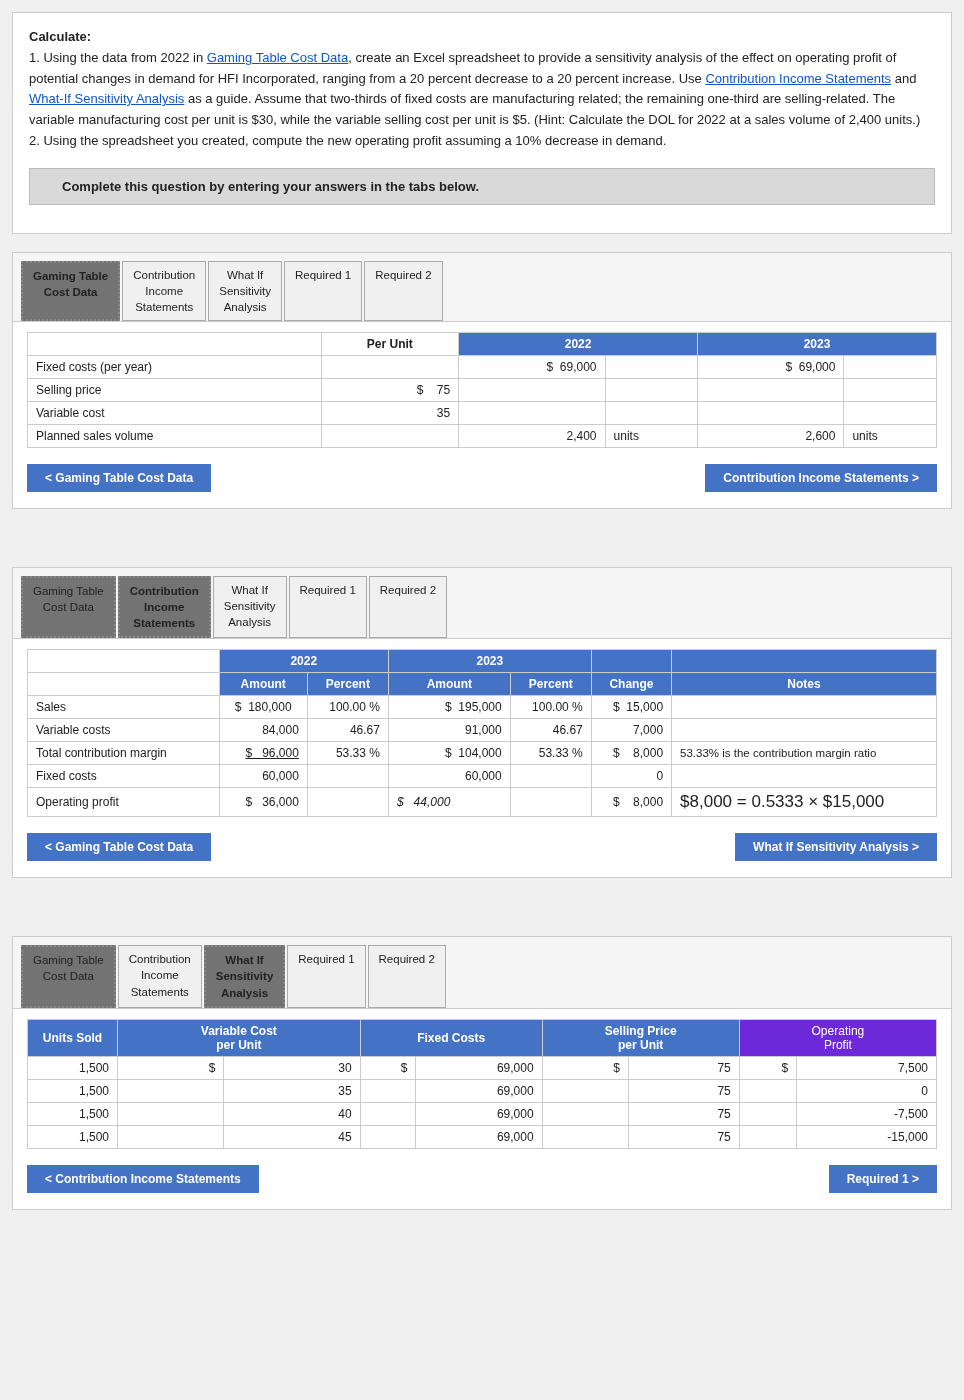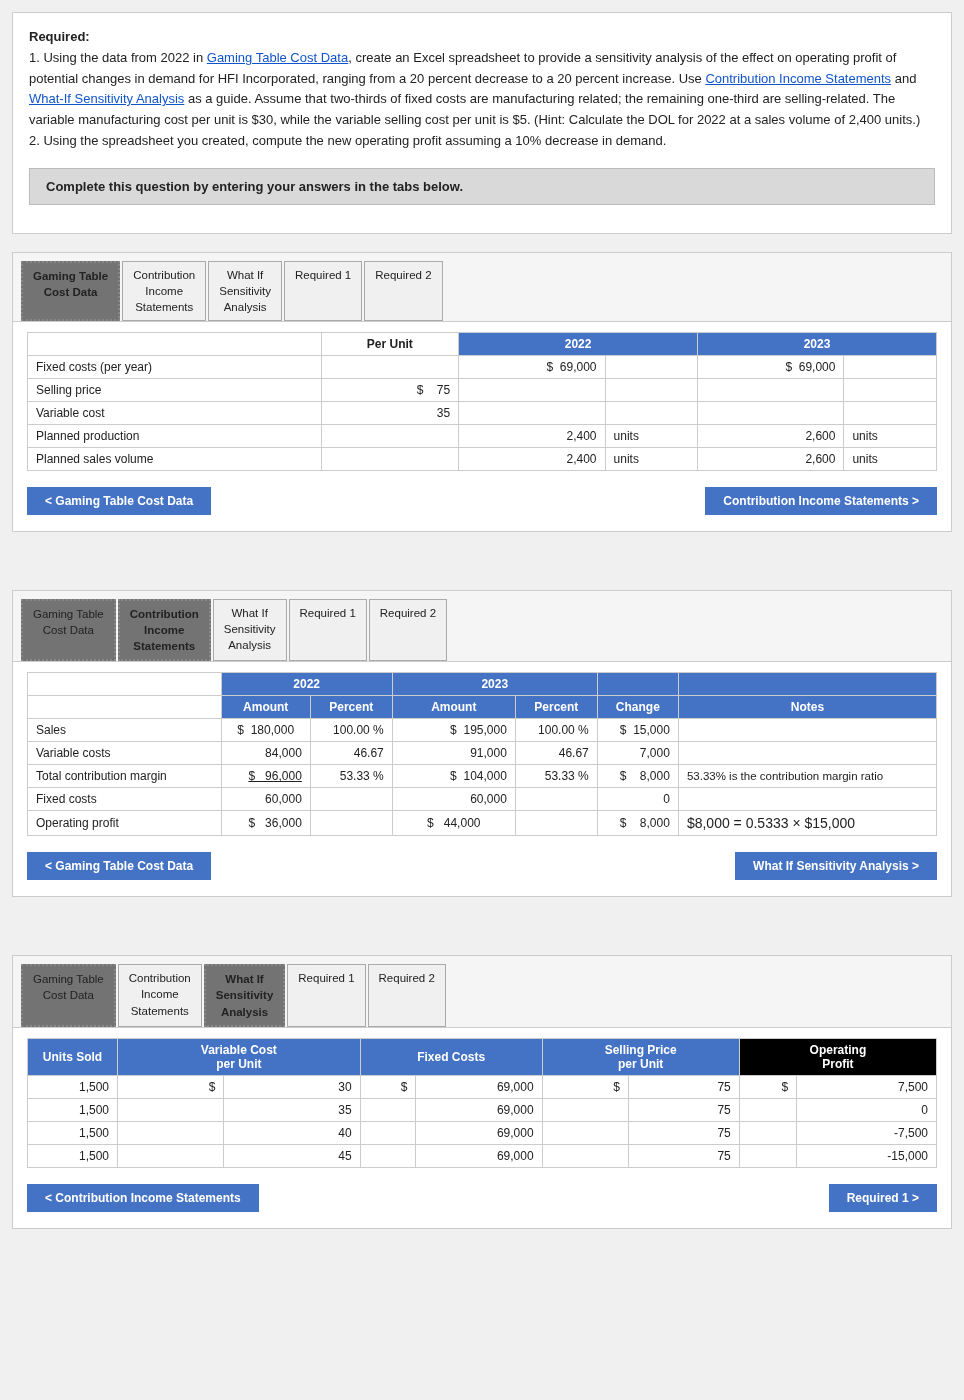--- a/index.html
+++ b/index.html
@@ -22,21 +22,21 @@
       font-size: 13px;
       line-height: 1.6;
       margin-bottom: 16px;
     }
     .required-text strong { font-weight: bold; }
     .required-text a { color: #1155cc; text-decoration: underline; cursor: pointer; }
 
     .instructions-box {
       background: #d9d9d9;
       border: 1px solid #bbb;
-      padding: 10px 16px;
+      padding: 10px 32px;
       font-weight: bold;
       font-size: 13px;
       margin-bottom: 14px;
       text-align: left;
     }
 
     
     table {
       border-collapse: collapse;
       width: 100%;
@@ -106,21 +106,21 @@
 
     .section-divider {
       height: 30px;
     }
   </style>
 </head>
 <body>
 
 <div class="section">
   <div class="required-text">
-    <strong>Required:</strong><br>
+    <strong>Calculate:</strong><br>
     <span>1. Using the data from 2022 in </span><a>Gaming Table Cost Data</a><span>, create an Excel spreadsheet to provide a sensitivity analysis of the effect on operating profit of potential changes in demand for HFI Incorporated, ranging from a 20 percent decrease to a 20 percent increase. Use </span><a>Contribution Income Statements</a><span> and </span><a>What-If Sensitivity Analysis</a><span> as a guide. Assume that two-thirds of fixed costs are manufacturing related; the remaining one-third are selling-related. The variable manufacturing cost per unit is $30, while the variable selling cost per unit is $5. (Hint: Calculate the DOL for 2022 at a sales volume of 2,400 units.)</span><br>
     <span>2. Using the spreadsheet you created, compute the new operating profit assuming a 10% decrease in demand.</span>
   </div>
   <div class="instructions-box">
     <span>Complete this question by entering your answers in the tabs below.</span>
   </div>
 </div>
 
 <div class="page-section">
   <div class="tab-row">
@@ -159,28 +159,20 @@
         </tr>
         <tr>
           <td>Variable cost</td>
           <td style="text-align:right;">35</td>
           <td></td>
           <td></td>
           <td></td>
           <td></td>
         </tr>
         <tr>
-          <td>Planned production</td>
-          <td></td>
-          <td style="text-align:right;">2,400</td>
-          <td>units</td>
-          <td style="text-align:right;">2,600</td>
-          <td>units</td>
-        </tr>
-        <tr>
           <td>Planned sales volume</td>
           <td></td>
           <td style="text-align:right;">2,400</td>
           <td>units</td>
           <td style="text-align:right;">2,600</td>
           <td>units</td>
         </tr>
       </tbody>
     </table>
     <div class="nav-buttons">
@@ -254,24 +246,24 @@
           <td></td>
           <td style="text-align:right;">60,000</td>
           <td></td>
           <td style="text-align:right;">0</td>
           <td></td>
         </tr>
         <tr>
           <td>Operating profit</td>
           <td style="text-align:right;">$ &nbsp;&nbsp;36,000</td>
           <td></td>
-          <td style="text-align:center;">$ &nbsp;&nbsp;44,000</td>
+          <td style="text-align:left;font-style:italic;">$ &nbsp;&nbsp;44,000</td>
           <td></td>
           <td style="text-align:right;">$ &nbsp;&nbsp;&nbsp;8,000</td>
-          <td style="font-size:14px;">$8,000 = 0.5333 × $15,000</td>
+          <td style="font-size:17px;">$8,000 = 0.5333 × $15,000</td>
         </tr>
       </tbody>
     </table>
     <div class="nav-buttons">
       <button class="nav-btn">&lt; Gaming Table Cost Data</button>
       <button class="nav-btn">What If Sensitivity Analysis &gt;</button>
     </div>
   </div>
 </div>
 
@@ -286,21 +278,21 @@
     <div class="tab-item">Required 2</div>
   </div>
   <div class="page-section-inner">
     <table>
       <thead>
         <tr>
           <td style="background:#4472c4; color:white; font-weight:bold; text-align:center; border:1px solid #ccc; width:90px;">Units Sold</td>
           <td colspan="2" style="background:#4472c4; color:white; font-weight:bold; text-align:center; border:1px solid #ccc; width:160px;">Variable Cost<br>per Unit</td>
           <td colspan="2" style="background:#4472c4; color:white; font-weight:bold; text-align:center; border:1px solid #ccc; width:120px;">Fixed Costs</td>
           <td colspan="2" style="background:#4472c4; color:white; font-weight:bold; text-align:center; border:1px solid #ccc; width:130px;">Selling Price<br>per Unit</td>
-          <td colspan="2" style="background:#000000; color:white; font-weight:bold; text-align:center; border:1px solid #ccc; width:130px;">Operating<br>Profit</td>
+          <td colspan="2" style="background:#6d28d9; color:white; font-weight:normal; text-align:center; border:1px solid #ccc; width:130px;">Operating<br>Profit</td>
         </tr>
       </thead>
       <tbody>
         <tr>
           <td style="text-align:right;">1,500</td>
           <td style="text-align:right;">$</td>
           <td style="text-align:right;">30</td>
           <td style="text-align:right;">$</td>
           <td style="text-align:right;">69,000</td>
           <td style="text-align:right;">$</td>

